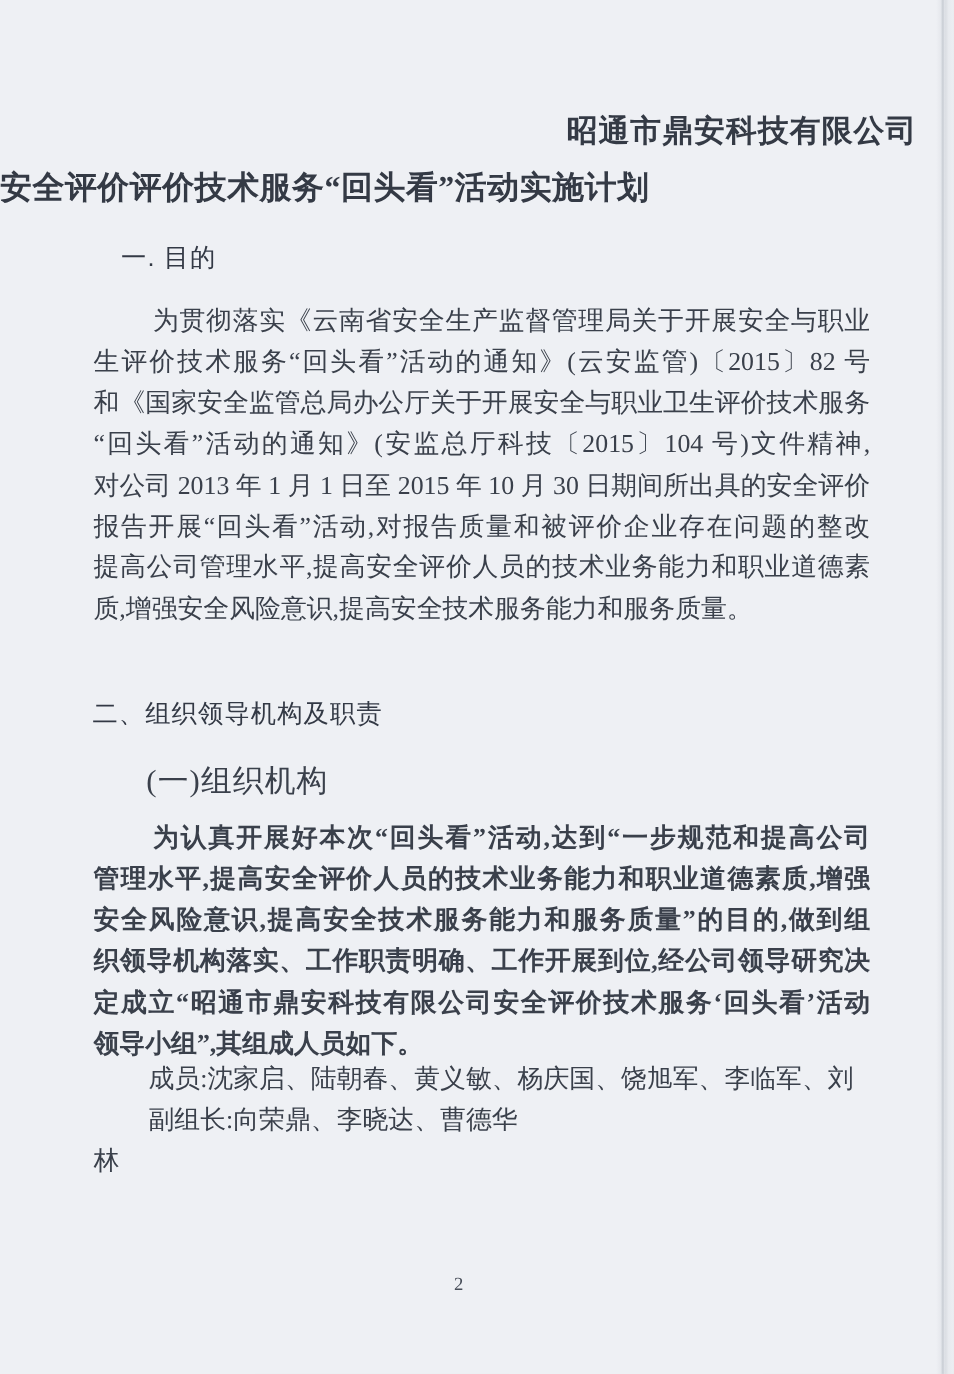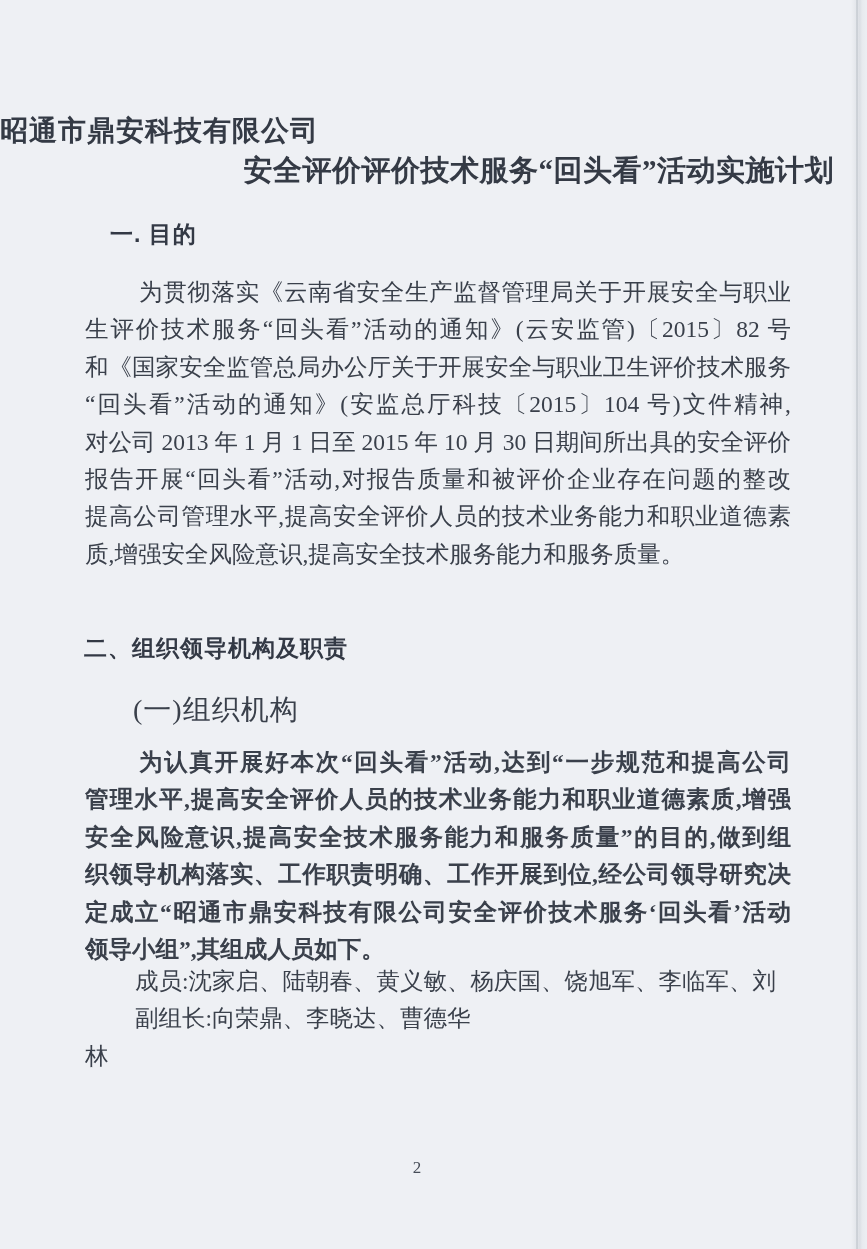--- a/index.html
+++ b/index.html
@@ -34,41 +34,41 @@
   }
   .fold-line {
     position: absolute;
     top: 0; bottom: 0; right: 9px;
     width: 2px;
     background: rgba(100,110,126,0.16);
     pointer-events: none;
   }
   .doc-title {
     position: absolute;
-    top: 112px; left: 0; width: 834px;
-    text-align: left;
+    top: 100px; left: 0; width: 834px;
+    text-align: right;
     font-size: 28px;
     font-weight: 700;
     letter-spacing: 1px;
     color: #343a45;
   }
   .doc-subtitle {
     position: absolute;
     top: 151px; left: 0; width: 834px;
-    text-align: right;
+    text-align: left;
     font-size: 29px;
     font-weight: 700;
     letter-spacing: 0.5px;
     color: #343a45;
   }
   .sec-heading {
     position: absolute;
     font-family: "Liberation Sans", "DejaVu Sans", sans-serif;
     font-size: 23px;
-    font-weight: 700;
+    font-weight: 400;
     color: #333945;
     letter-spacing: 1px;
   }
   .sec1-heading { top: 219px; left: 110px; }
   .sec2-heading { top: 633px; left: 84px; text-align: center; }
   .sub-heading {
     position: absolute;
     top: 691px; left: 133px;
     font-size: 28px;
     font-weight: 400;

